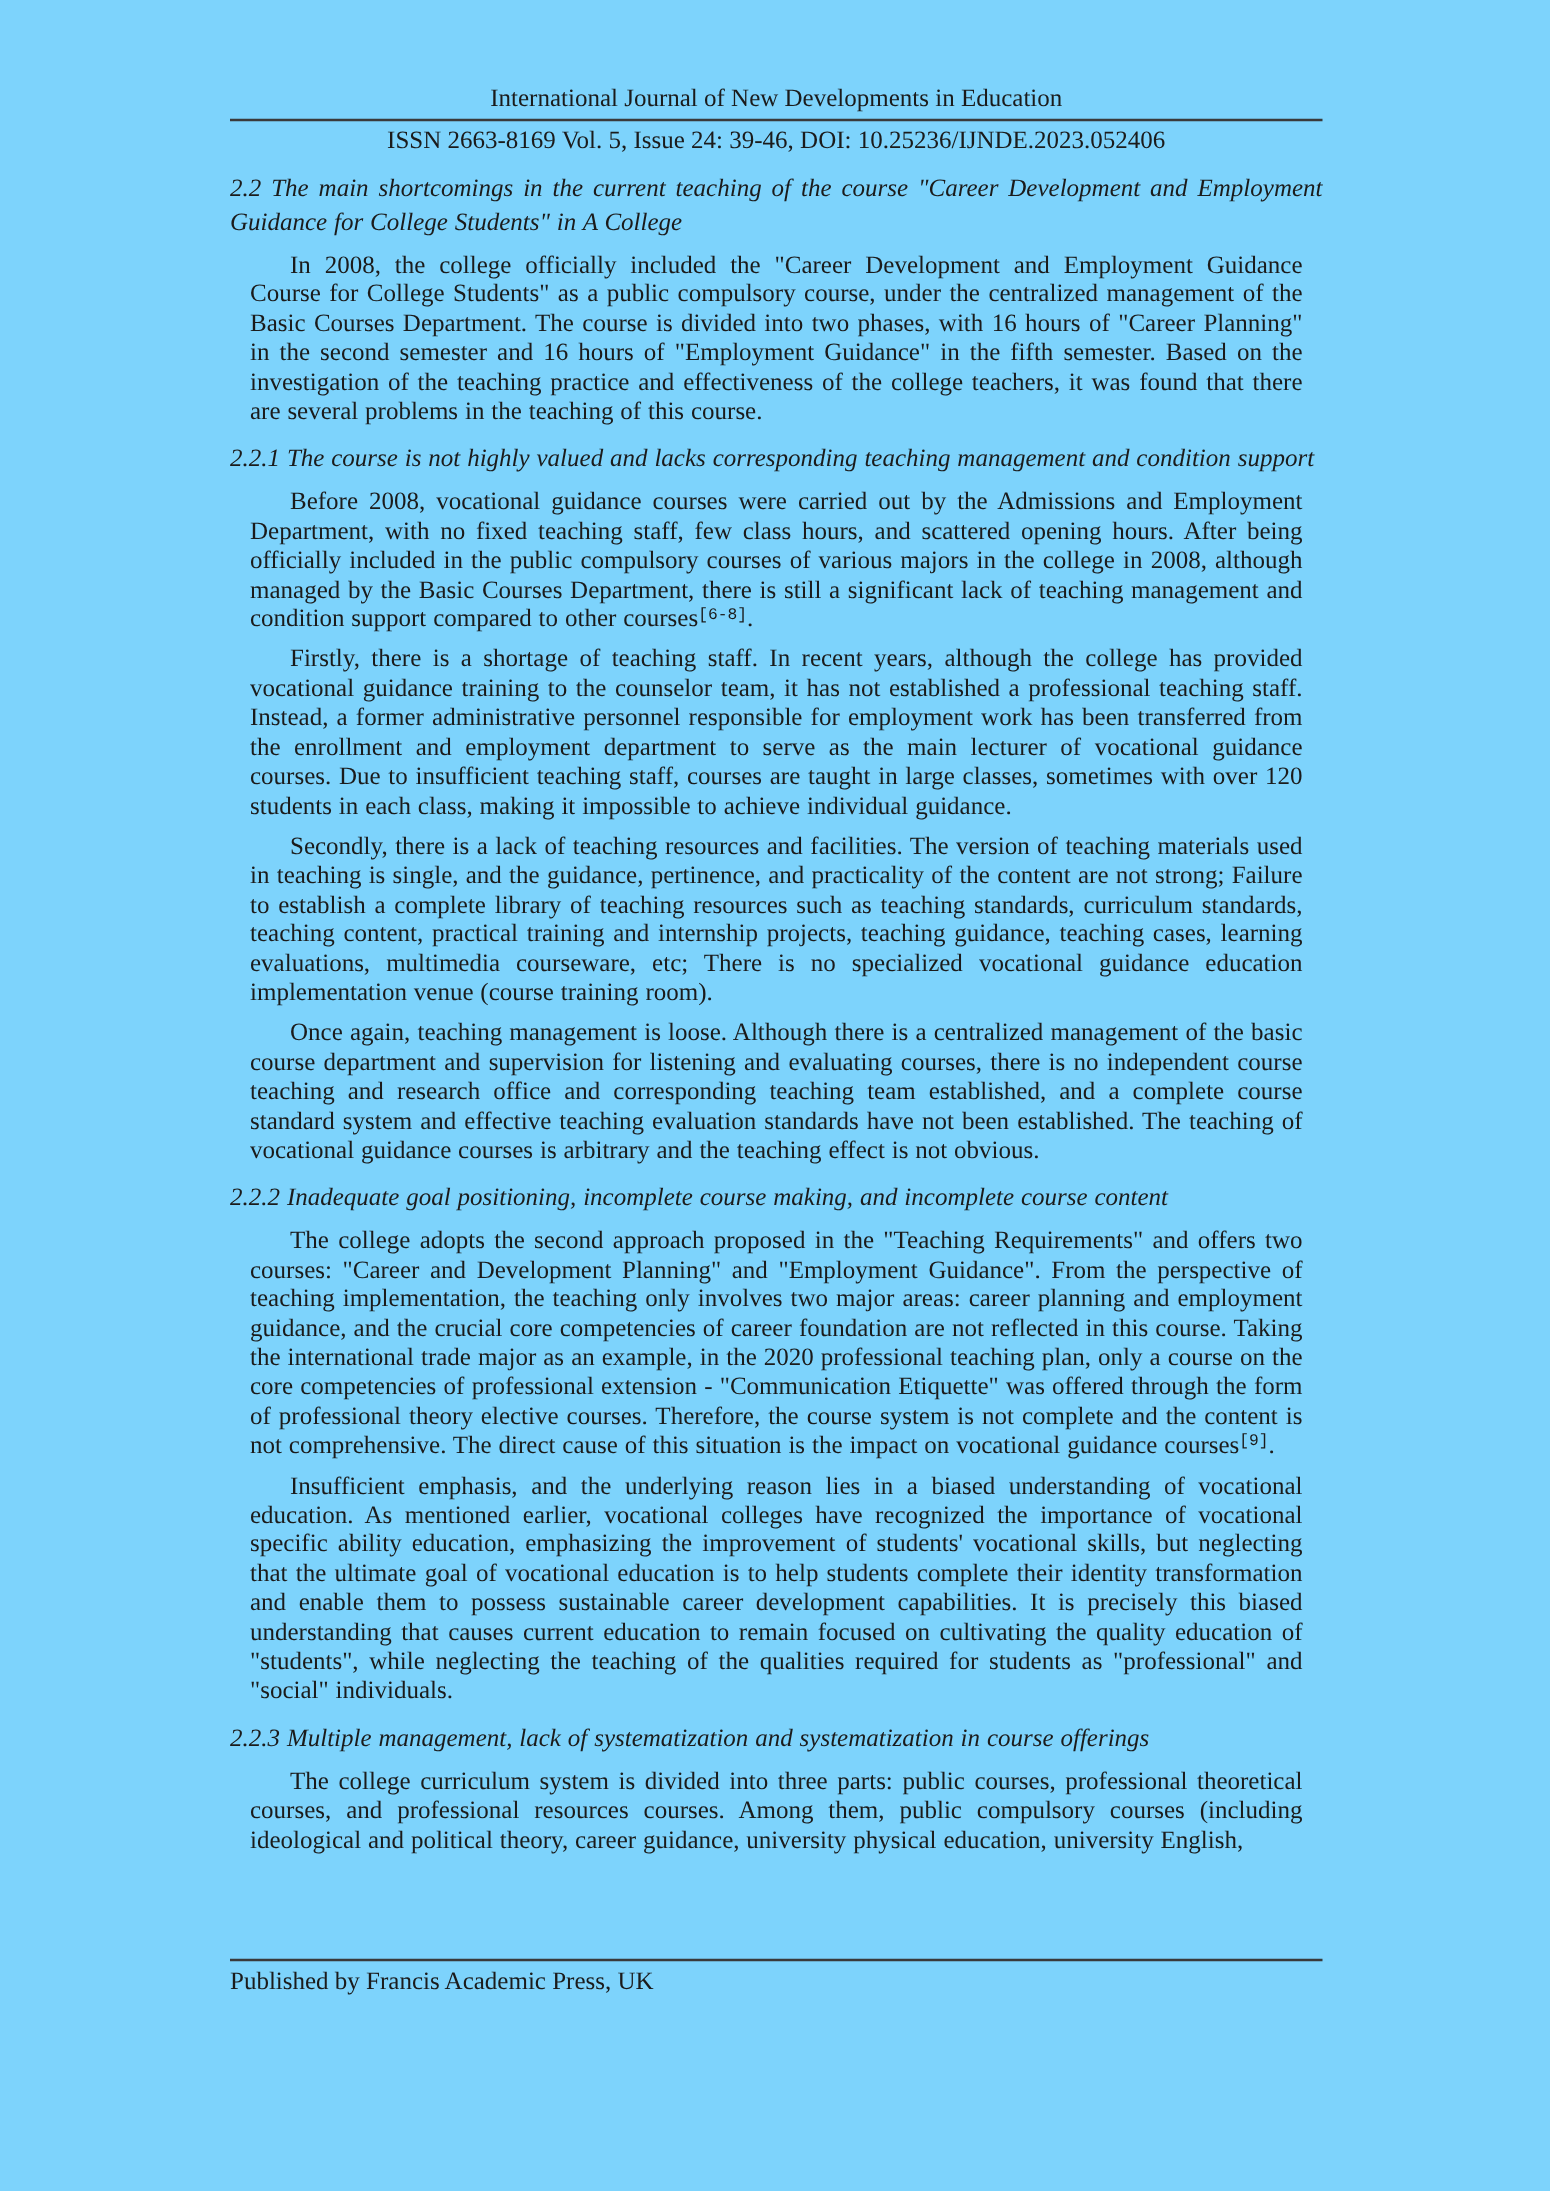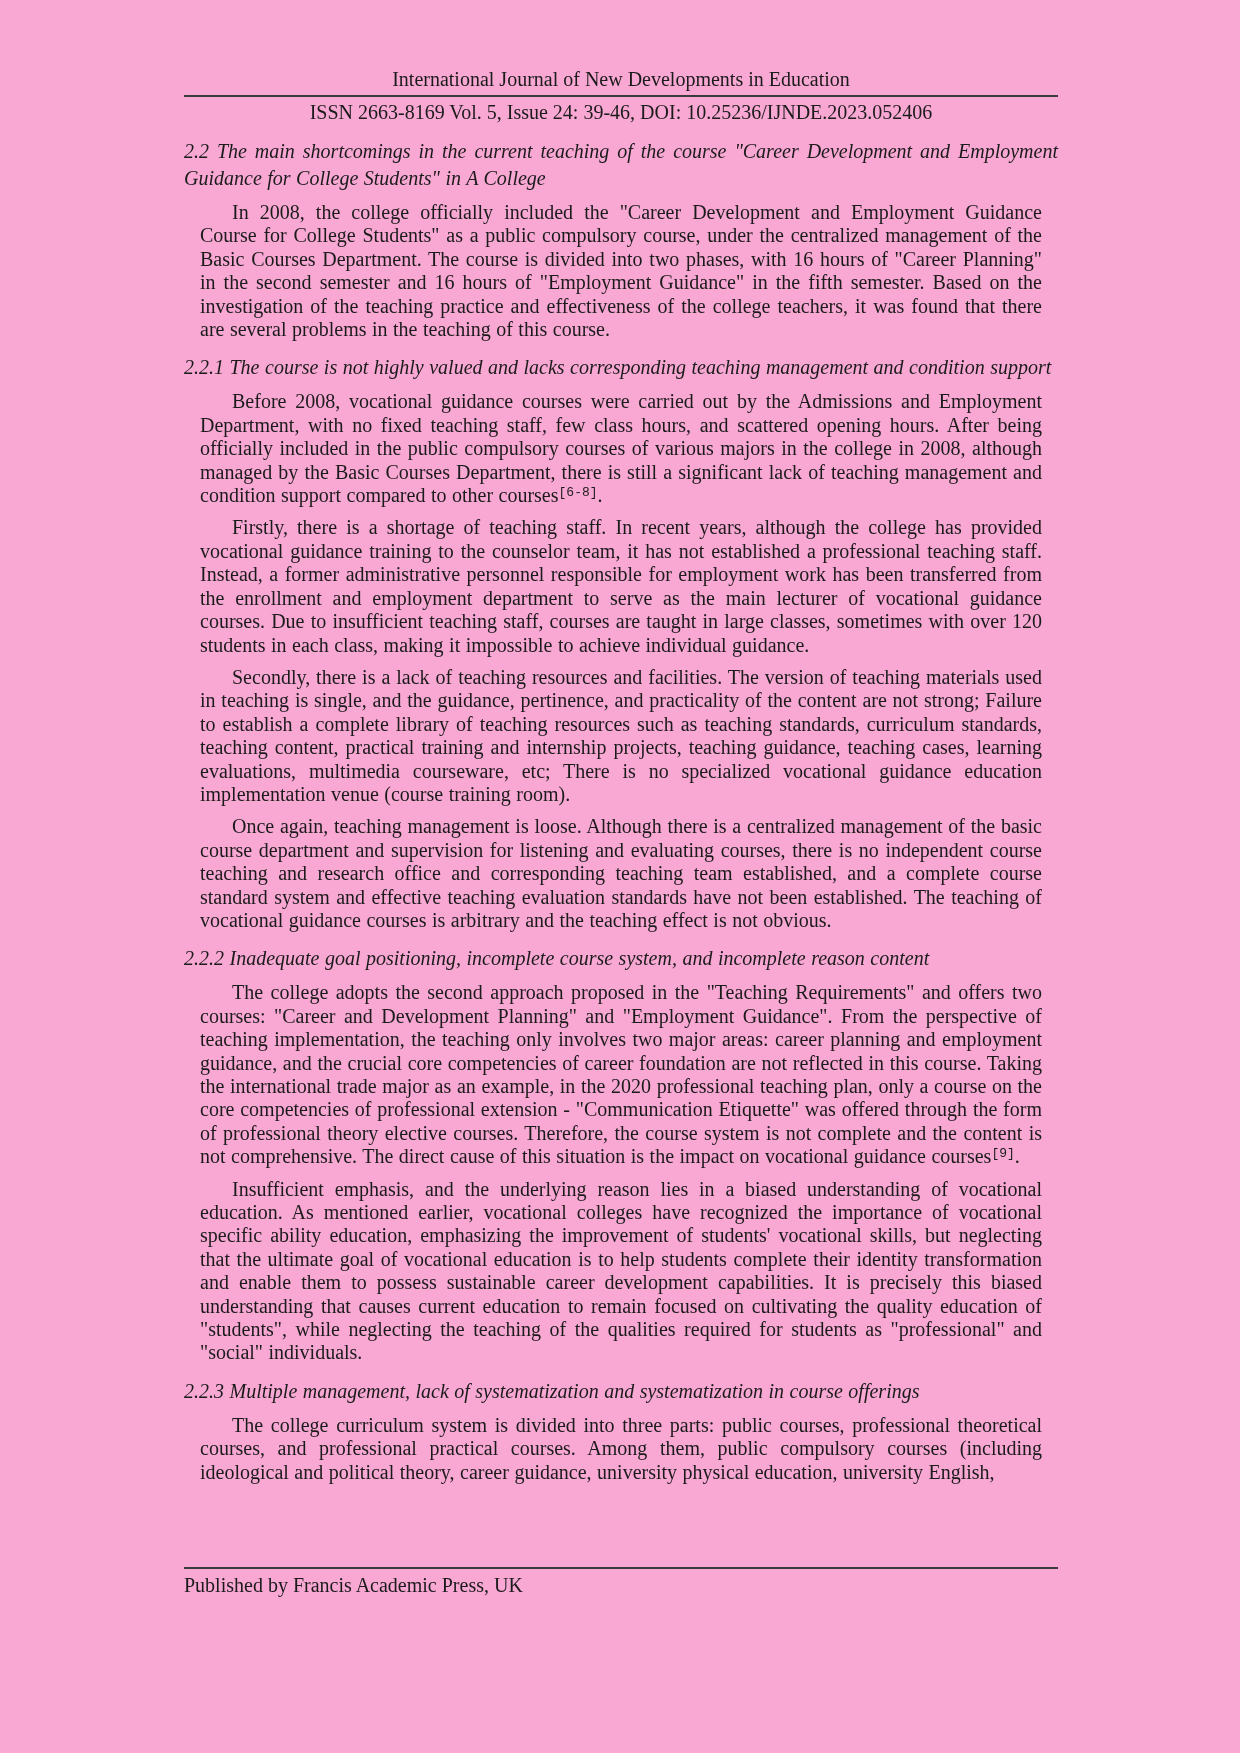--- a/index.html
+++ b/index.html
@@ -13,21 +13,21 @@
     position: relative;
     font-family: "Liberation Serif", "DejaVu Serif", serif;
     color: #1b1b1b;
     overflow: hidden;
   }
   .page {
     position: absolute;
     top: 0; left: 0;
     width: 1240px;
     height: 1753px;
-    background: #f9a8d4;
+    background: #7dd3fc;
   }
   .col {
     position: absolute;
     left: 184px;
     width: 874px;
   }
   
   .header {
     top: 66px;
     text-align: center;
@@ -104,29 +104,29 @@
     <div class="heading">2.2.1 The course is not highly valued and lacks corresponding teaching management and condition support</div>
 
     <p><span>Before 2008, vocational guidance courses were carried out by the Admissions and Employment Department, with no fixed teaching staff, few class hours, and scattered opening hours. After being officially included in the public compulsory courses of various majors in the college in 2008, although managed by the Basic Courses Department, there is still a significant lack of teaching management and condition support compared to other courses</span><sup class="cite">[6-8]</sup><span>.</span></p>
 
     <p>Firstly, there is a shortage of teaching staff. In recent years, although the college has provided vocational guidance training to the counselor team, it has not established a professional teaching staff. Instead, a former administrative personnel responsible for employment work has been transferred from the enrollment and employment department to serve as the main lecturer of vocational guidance courses. Due to insufficient teaching staff, courses are taught in large classes, sometimes with over 120 students in each class, making it impossible to achieve individual guidance.</p>
 
     <p>Secondly, there is a lack of teaching resources and facilities. The version of teaching materials used in teaching is single, and the guidance, pertinence, and practicality of the content are not strong; Failure to establish a complete library of teaching resources such as teaching standards, curriculum standards, teaching content, practical training and internship projects, teaching guidance, teaching cases, learning evaluations, multimedia courseware, etc; There is no specialized vocational guidance education implementation venue (course training room).</p>
 
     <p>Once again, teaching management is loose. Although there is a centralized management of the basic course department and supervision for listening and evaluating courses, there is no independent course teaching and research office and corresponding teaching team established, and a complete course standard system and effective teaching evaluation standards have not been established. The teaching of vocational guidance courses is arbitrary and the teaching effect is not obvious.</p>
 
-    <div class="heading">2.2.2 Inadequate goal positioning, incomplete course system, and incomplete reason content</div>
+    <div class="heading">2.2.2 Inadequate goal positioning, incomplete course making, and incomplete course content</div>
 
     <p><span>The college adopts the second approach proposed in the "Teaching Requirements" and offers two courses: "Career and Development Planning" and "Employment Guidance". From the perspective of teaching implementation, the teaching only involves two major areas: career planning and employment guidance, and the crucial core competencies of career foundation are not reflected in this course. Taking the international trade major as an example, in the 2020 professional teaching plan, only a course on the core competencies of professional extension - "Communication Etiquette" was offered through the form of professional theory elective courses. Therefore, the course system is not complete and the content is not comprehensive. The direct cause of this situation is the impact on vocational guidance courses</span><sup class="cite">[9]</sup><span>.</span></p>
 
     <p>Insufficient emphasis, and the underlying reason lies in a biased understanding of vocational education. As mentioned earlier, vocational colleges have recognized the importance of vocational specific ability education, emphasizing the improvement of students' vocational skills, but neglecting that the ultimate goal of vocational education is to help students complete their identity transformation and enable them to possess sustainable career development capabilities. It is precisely this biased understanding that causes current education to remain focused on cultivating the quality education of "students", while neglecting the teaching of the qualities required for students as "professional" and "social" individuals.</p>
 
     <div class="heading">2.2.3 Multiple management, lack of systematization and systematization in course offerings</div>
 
-    <p>The college curriculum system is divided into three parts: public courses, professional theoretical courses, and professional practical courses. Among them, public compulsory courses (including ideological and political theory, career guidance, university physical education, university English,</p>
+    <p>The college curriculum system is divided into three parts: public courses, professional theoretical courses, and professional resources courses. Among them, public compulsory courses (including ideological and political theory, career guidance, university physical education, university English,</p>
 
   </div>
 
   <div class="col footer">
     <hr class="footer-rule">
     <div>Published by Francis Academic Press, UK</div>
   </div>
 
 </div>
 

